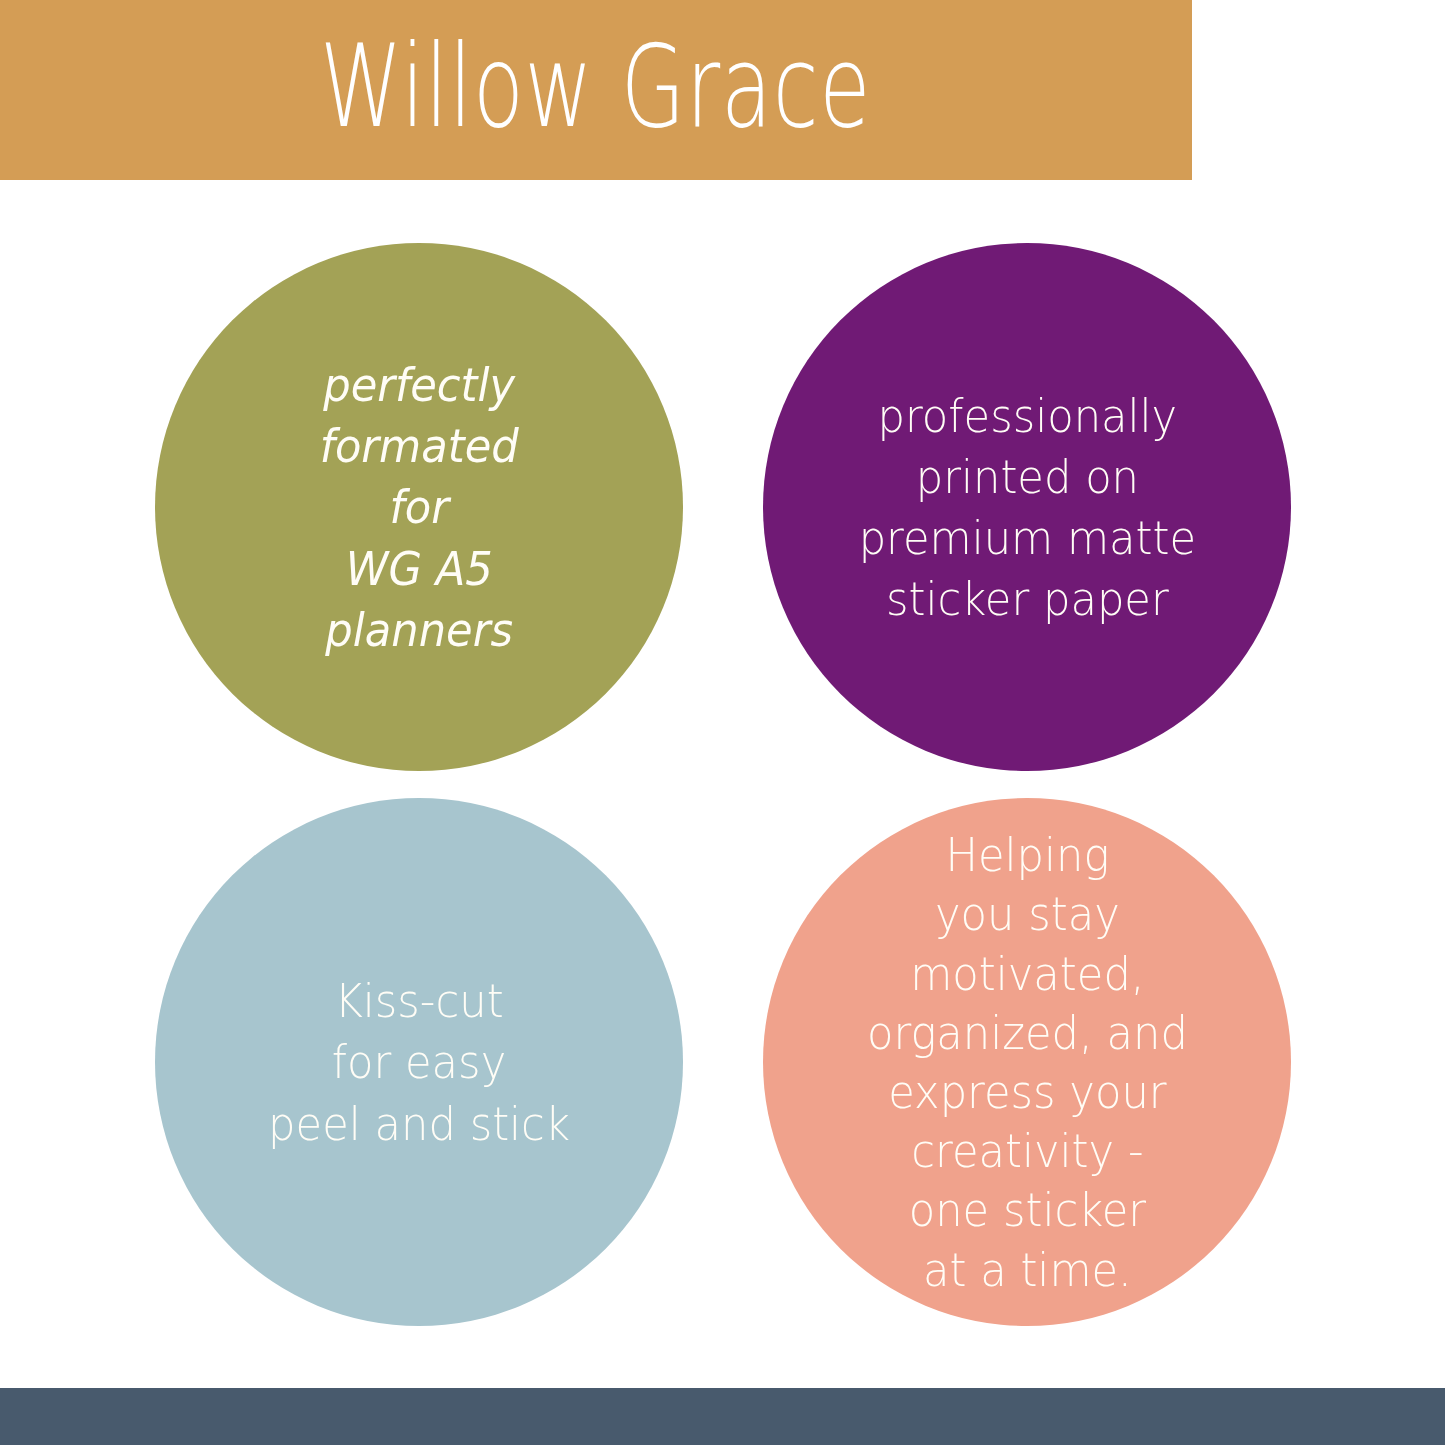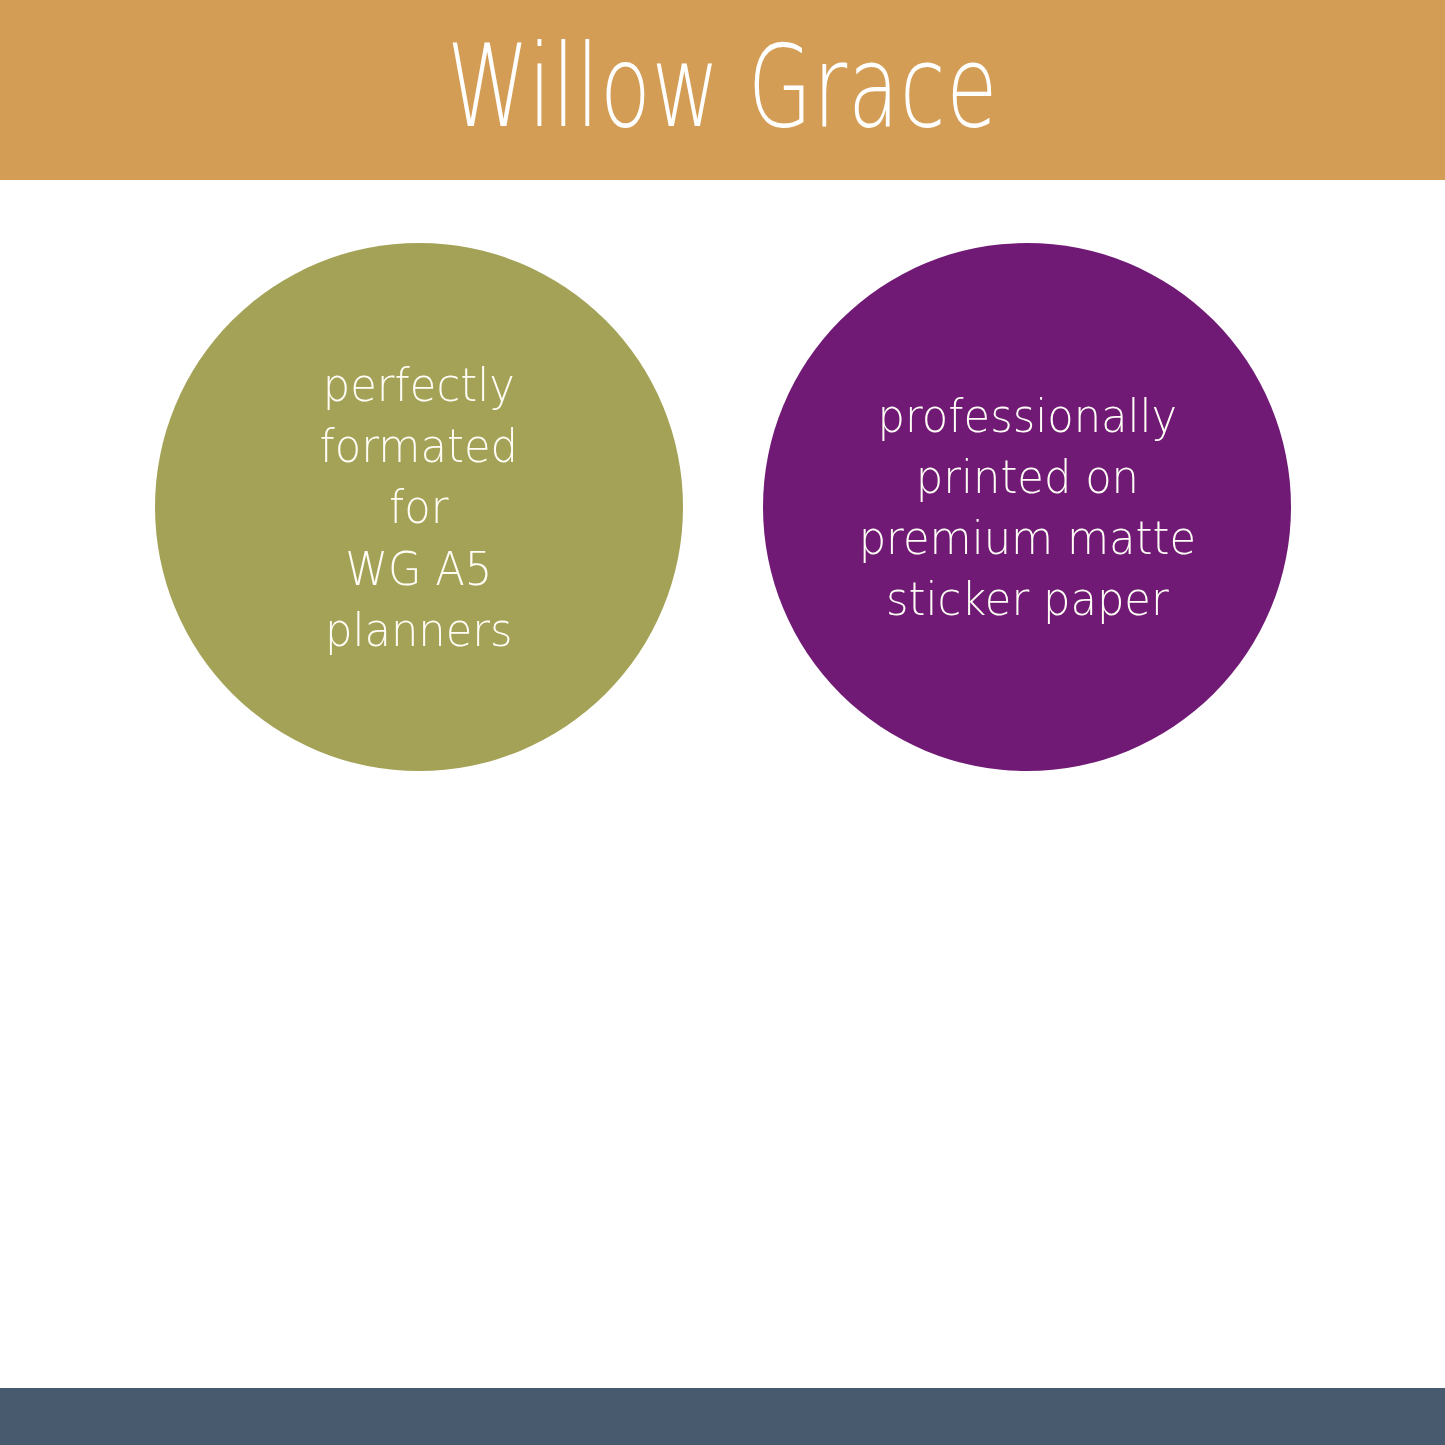--- a/index.html
+++ b/index.html
@@ -16,21 +16,21 @@
     position:relative;
     width:1445px;
     height:1445px;
     background:#ffffff;
   }
 
   
   .header-banner {
     position:absolute;
     top:0; left:0;
-    width:1445px;
+    width:1192px;
     height:180px;
     background:#D49D55;
     display:flex;
     align-items:center;
     justify-content:center;
   }
 
   .brand-title {
     color:#ffffff;
     font-family:"DejaVu Sans", sans-serif;
@@ -56,21 +56,21 @@
     position:absolute;
     width:528px;
     height:528px;
     border-radius:50%;
     display:flex;
     align-items:center;
     justify-content:center;
     text-align:center;
   }
 
-  .feature-circle.c1 { left:155px; top:63px;  background:#A3A256; }
+  .feature-circle.c1 { left:155px; top:63px;  background:#A3A256;font-style:italic; }
   .feature-circle.c2 { left:763px; top:63px;  background:#D69E55; }
   .feature-circle.c3 { left:155px; top:618px; background:#A7C5CE; }
   .feature-circle.c4 { left:763px; top:618px; background:#F0A28C; }
 
   .circle-text {
     color:#FFFDF6;
     font-family:"DejaVu Sans", sans-serif;
     font-weight:300;
     line-height:1.30;
     white-space:pre-line;
@@ -113,19 +113,34 @@
 planners</div>
     </div>
 
     <div class="feature-circle c2" style="background: #701a75;">
       <div class="circle-text" style="color: rgb(255, 253, 246);">professionally
 printed on
 premium matte
 sticker paper</div>
     </div>
 
+    <div class="feature-circle c3" style="background: rgb(167, 197, 206);">
+      <div class="circle-text" style="color: rgb(255, 253, 246);">Kiss-cut
+for easy
+peel and stick</div>
+    </div>
 
+    <div class="feature-circle c4" style="background: rgb(240, 162, 140);">
+      <div class="circle-text" style="color: rgb(255, 253, 246);">Helping
+you stay
+motivated,
+organized, and
+express your
+creativity -
+one sticker
+at a time.</div>
+    </div>
 
   </div>
 
   <div class="footer-bar" style="background: rgb(72, 90, 109);"></div>
 
 </div>
 
 </body></html>

